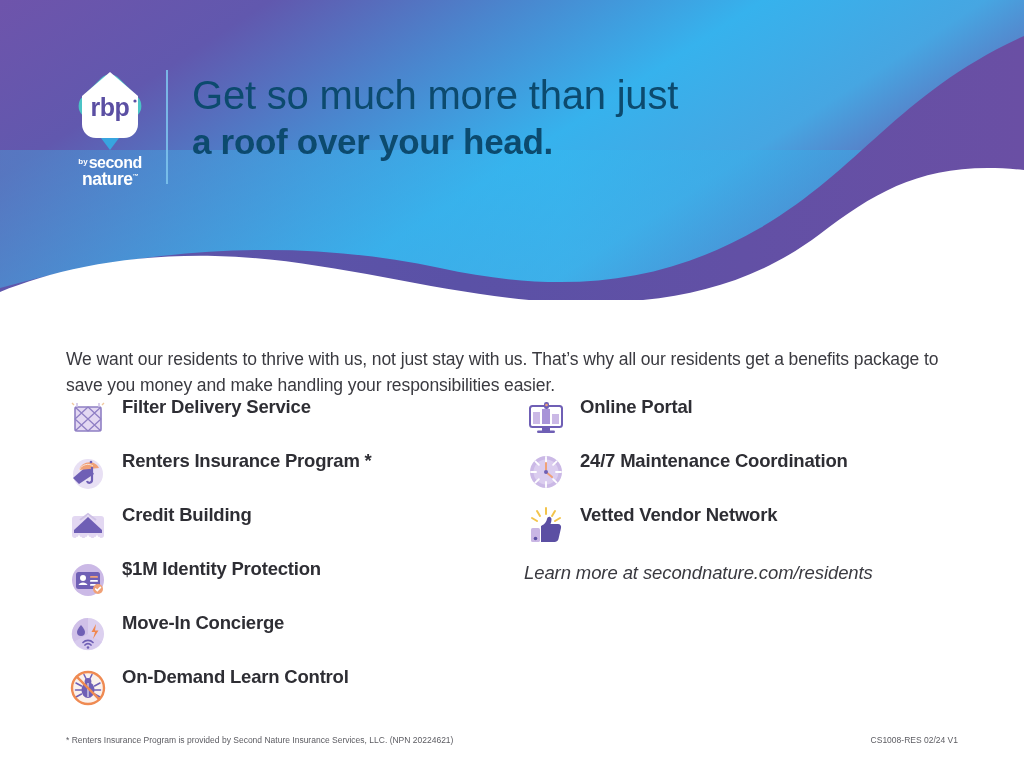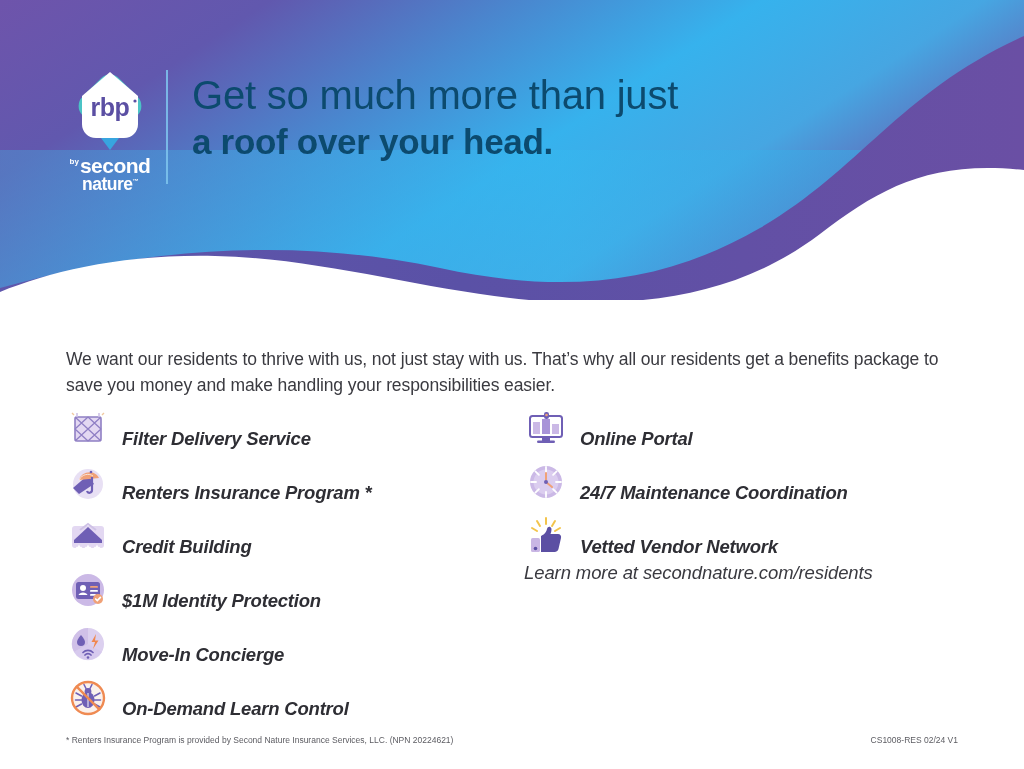--- a/index.html
+++ b/index.html
@@ -59,21 +59,21 @@
     font-size: 8px;
     font-weight: bold;
     letter-spacing: 0px;
     display: inline-block;
     vertical-align: top;
     margin-right: 1px;
     position: relative;
     top: 2px;
   }
   .logo-word {
-    font-size: 21px;
+    font-size: 16px;
     font-weight: bold;
     letter-spacing: -0.5px;
     display: inline-block;
   }
   .logo-word2 {
     font-size: 17.5px;
     font-weight: bold;
     letter-spacing: -0.5px;
     display: block;
     text-align: center;
@@ -140,23 +140,22 @@
   }
   .col {
     position: absolute;
     top: 0;
   }
   #col-left  { left: 0px;   width: 440px; }
   #col-right { left: 458px; width: 470px; }
 
   .benefit {
     display: flex;
-    align-items: flex-end;
+    align-items: flex-start;
     height: 54px;
-    font-style: italic;
   }
   .benefit-icon {
     width: 44px;
     height: 44px;
     flex: 0 0 44px;
     margin-right: 12px;
     position: relative;
   }
   .benefit-icon svg { display: block; width: 44px; height: 44px; }
   .benefit-label {

